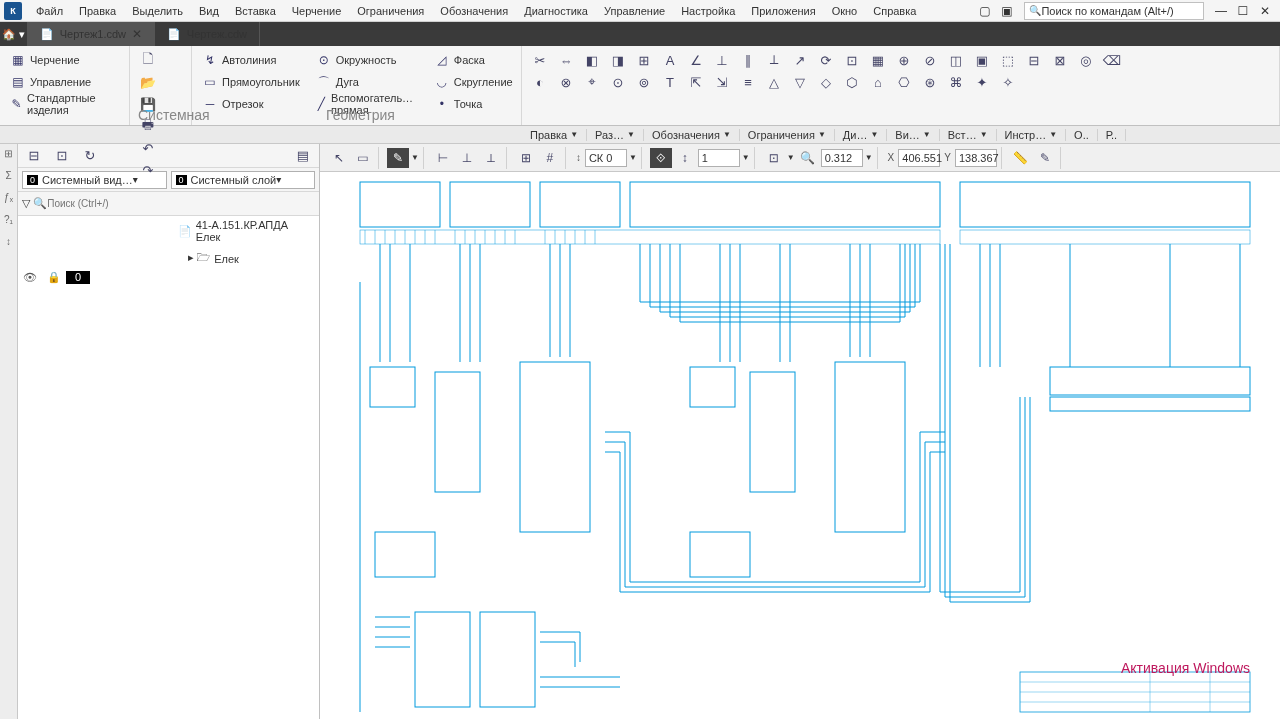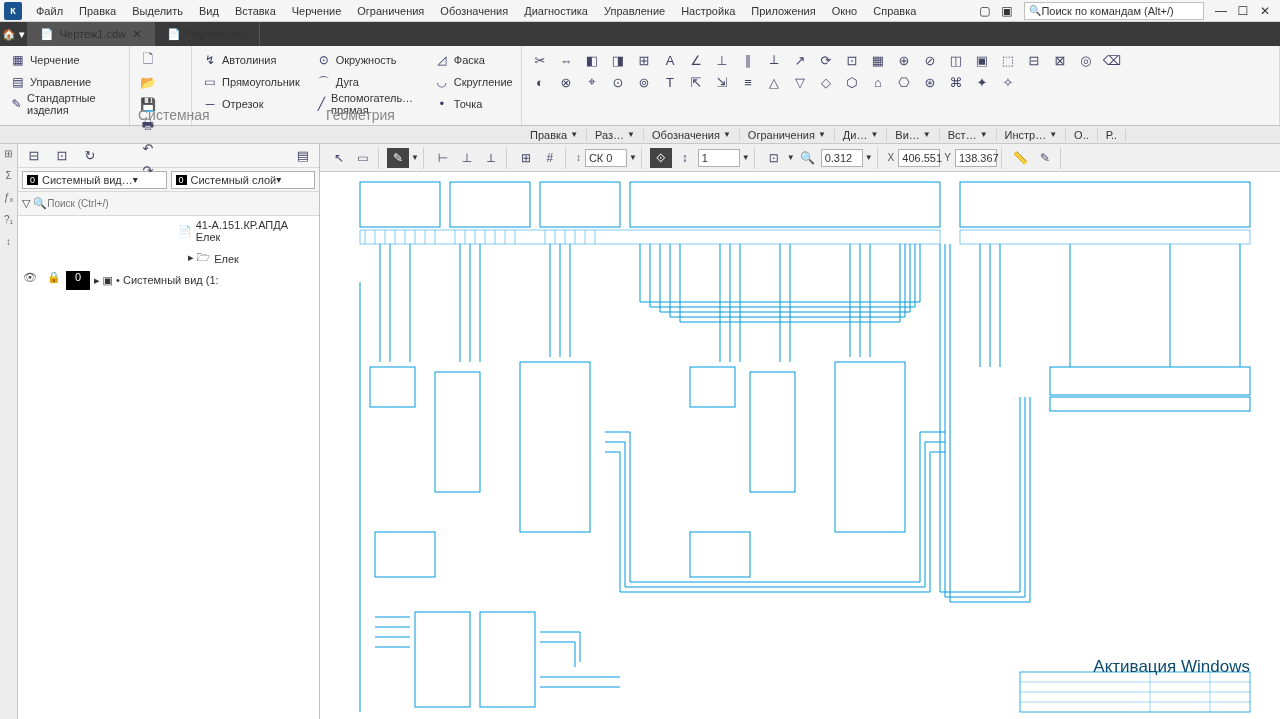--- a/index.html
+++ b/index.html
@@ -46,21 +46,21 @@
 .canvas-wrap{flex:1;position:relative;background:#fff;overflow:hidden}
 .prop-bar{position:absolute;top:0;left:0;right:0;height:28px;background:#f0f0f0;border-bottom:1px solid #c8c8c8;display:flex;align-items:center;padding:0 4px;gap:4px;z-index:10}
 .prop-seg{display:flex;align-items:center;gap:2px;padding:0 4px;border-right:1px solid #d0d0d0;height:22px}
 .prop-btn{width:22px;height:20px;display:flex;align-items:center;justify-content:center;font-size:12px;color:#446;cursor:pointer}
 .prop-btn.dark{background:#444;color:#fff}
 .prop-field{width:42px;height:18px;border:1px solid #b0b0b0;background:#fff;padding:0 3px;font-size:10px;display:flex;align-items:center}
 .prop-label{font-size:10px;color:#555;padding:0 2px}
 .canvas{position:absolute;top:28px;left:0;right:0;bottom:0;background:#fff}
 .canvas svg{width:100%;height:100%}
 .watermark{position:absolute;right:30px;bottom:40px;color:#bbb;font-size:15px;z-index:5;text-align:left;line-height:1.4}
-.watermark .h{font-size:17px;color:#0c4a6e}
+.watermark .h{font-size:14px;color:#be185d}
 </style>
 </head>
 <body>
 
 <div class="menubar">
   <div class="app-icon">К</div>
   <div class="menu-item">Файл</div>
   <div class="menu-item">Правка</div>
   <div class="menu-item">Выделить</div>
   <div class="menu-item">Вид</div>
@@ -288,21 +288,20 @@
       <span>🔍</span>
       <input placeholder="Поиск (Ctrl+/)" style="">
     </div>
     <div class="tree">
       <div class="tree-row indent1">📄 <span>41-А.151.КР.АПДА Елек</span></div>
       <div class="tree-row indent2">▸ 🗁 <span>Елек</span></div>
       <div style="display:flex">
         <div class="tree-col">👁</div>
         <div class="tree-col">🔒</div>
         <div class="tree-col" style="background:#000;color:#fff">0</div>
-        <div class="tree-body">▸ ▣ • <span>Системный вид (1:</span></div>
       </div>
     </div>
   </div>
 
   <div class="canvas-wrap">
     <div class="prop-bar">
       <div class="prop-seg">
           <div class="prop-btn">↖</div>
           <div class="prop-btn">▭</div>
         </div>

